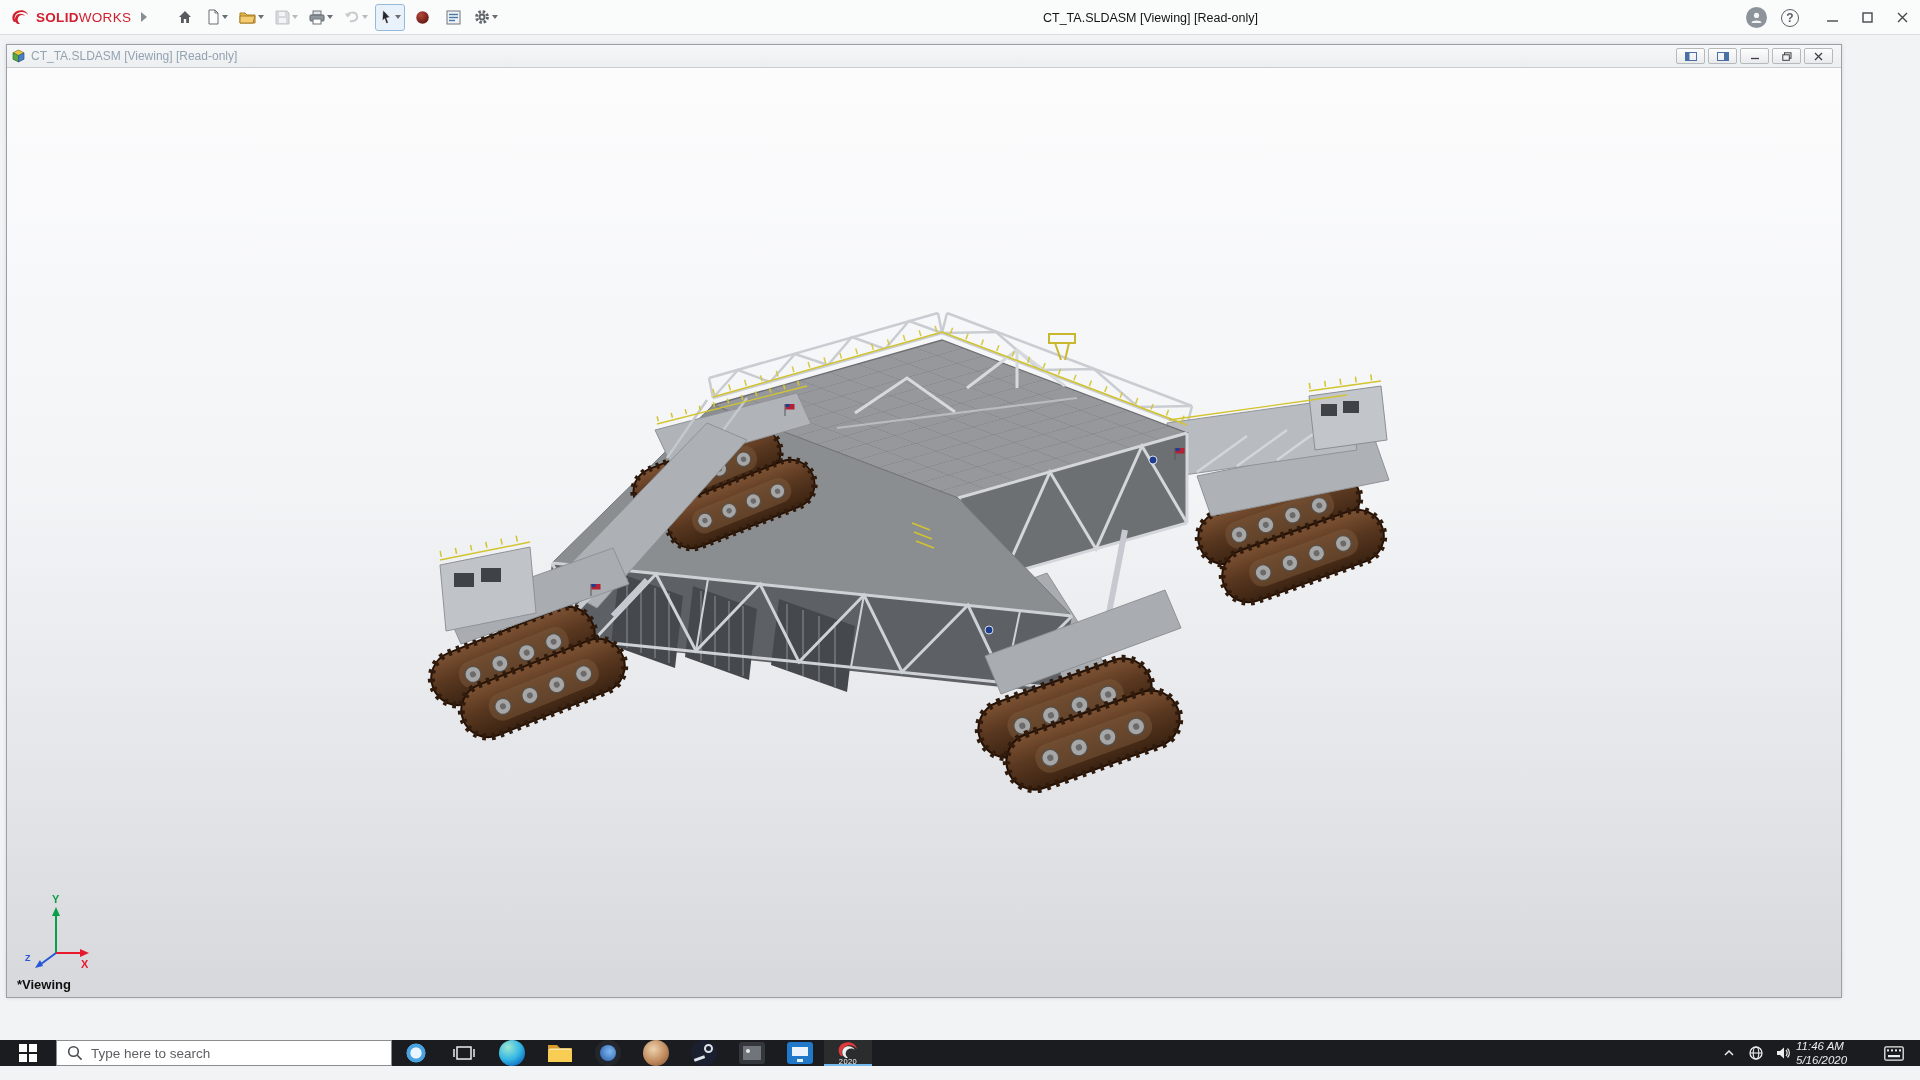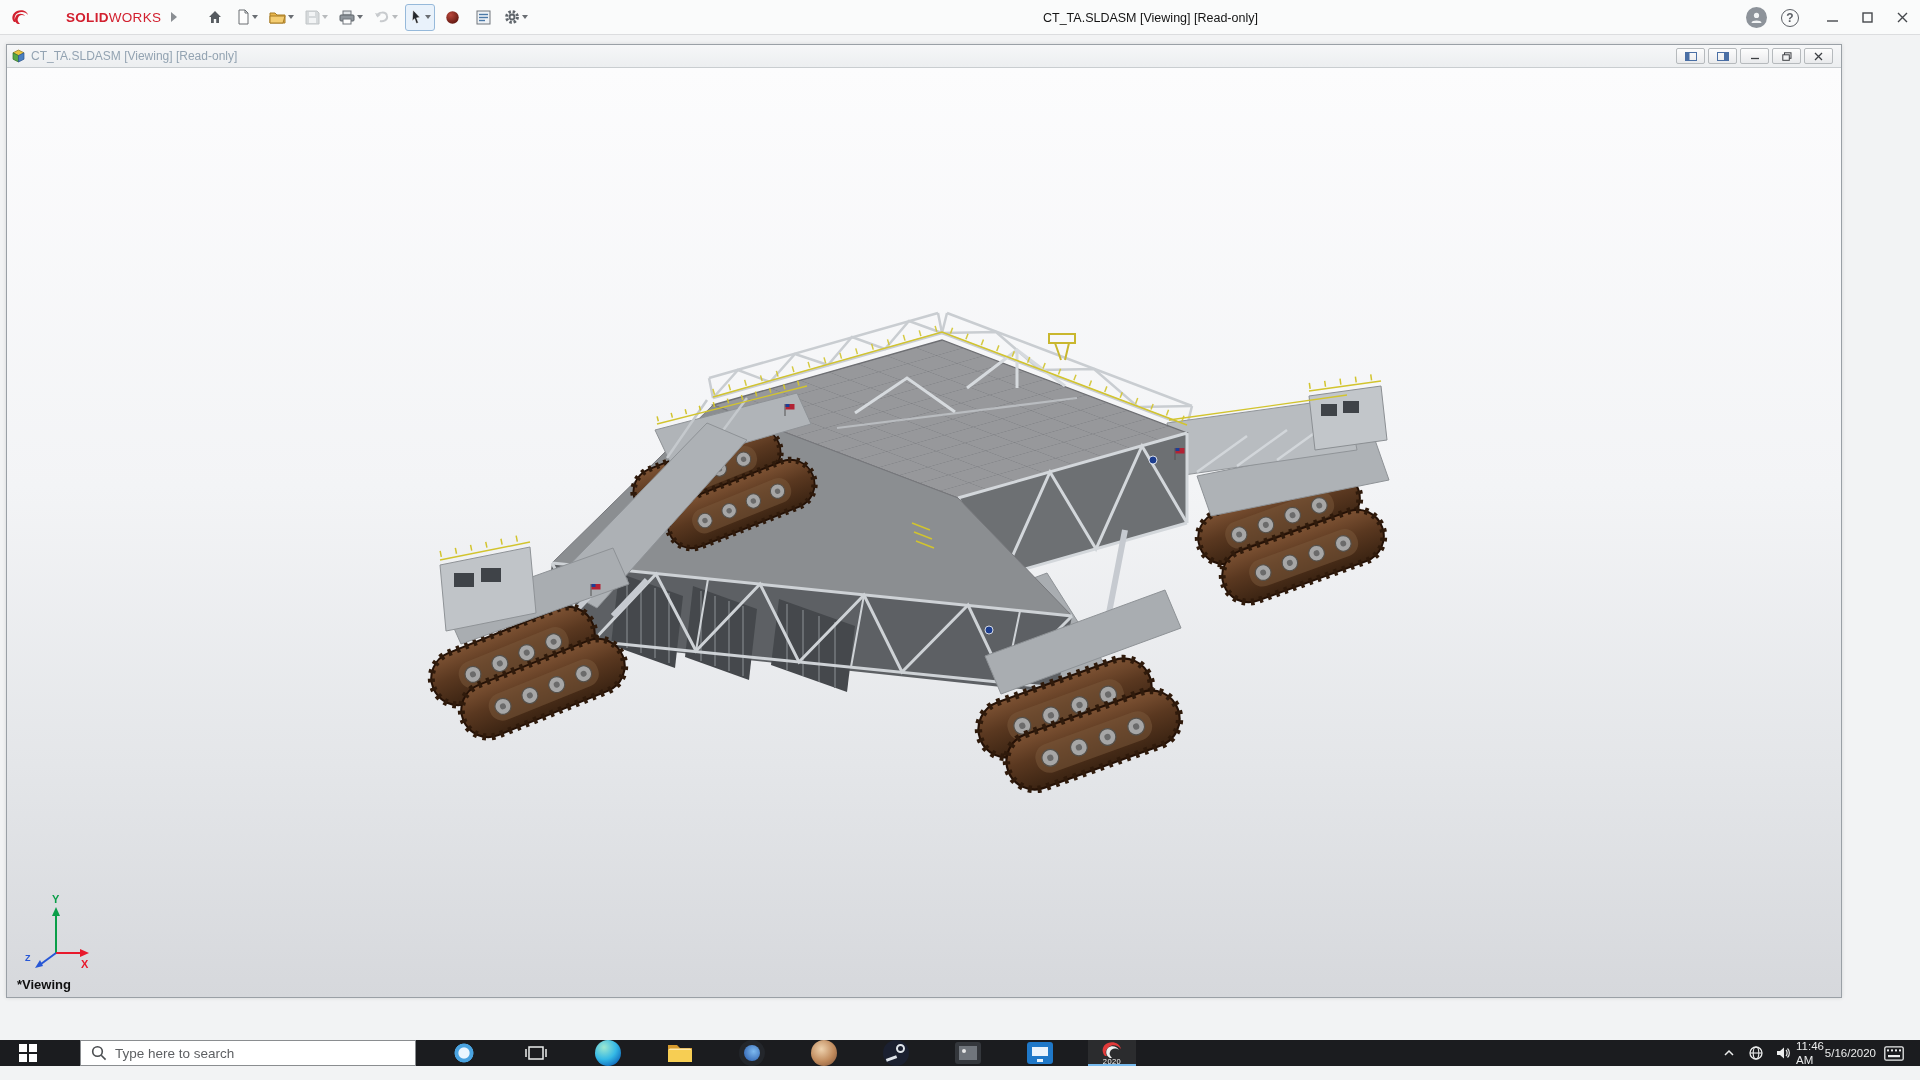--- a/index.html
+++ b/index.html
@@ -3,21 +3,21 @@
 <meta charset="utf-8">
 <style>
   * { margin:0; padding:0; box-sizing:border-box; }
   html,body { width:1920px; height:1080px; overflow:hidden;
     font-family:"Liberation Sans", sans-serif; background:#f2f3f4; user-select:none; }
 
   
   .titlebar { position:absolute; left:0; top:0; width:1920px; height:35px;
     background:#fafbfb; border-bottom:1px solid #dcdddf; display:flex; align-items:center; z-index:30; }
   .brand { display:flex; align-items:center; gap:4px; padding-left:10px; }
-  .brand-text { font-size:13.5px; color:#d2202f; letter-spacing:.3px;margin-left:30px; }
+  .brand-text { font-size:13.5px; color:#d2202f; letter-spacing:.3px; }
   .brand-text b { font-weight:800; }
   .brand-arrow { width:0; height:0; border-top:5px solid transparent; border-bottom:5px solid transparent;
     border-left:6px solid #8a8e93; margin-left:10px; }
   .toolbar { display:flex; align-items:center; margin-left:24px; gap:3px; }
   .tb-btn { height:27px; min-width:28px; padding:0 3px; display:flex; align-items:center; justify-content:center;
     gap:2px; border-radius:3px; border:1px solid transparent; }
   .tb-btn.active { border:1px solid #96b9da; background:#e9f2fb; }
   .tb-btn.disabled { opacity:.45; }
   .dd-arrow { width:0; height:0; border-left:3.5px solid transparent; border-right:3.5px solid transparent;
     border-top:4px solid #6a6e73; }
@@ -42,36 +42,36 @@
 
   
   .viewport { position:relative; width:1834px; height:929px;
     background:linear-gradient(180deg,#fcfcfd 0%,#f3f4f6 45%,#e4e6e9 75%,#d6d8dc 100%); overflow:hidden; }
   .model-svg { position:absolute; left:0; top:0; }
   .triad { position:absolute; left:16px; bottom:24px; }
   .view-label { position:absolute; left:10px; bottom:5px; font-size:13px; font-weight:bold; color:#101010; }
 
   
   .taskbar { position:absolute; left:0; top:1040px; width:1920px; height:26px; background:#1b1c1f;
-    display:flex; align-items:stretch; z-index:40; color:#eceded;gap:24px; }
+    display:flex; align-items:stretch; z-index:40; color:#eceded; }
   .tk-start { width:56px; display:flex; align-items:center; justify-content:center; }
   .winlogo { display:grid; grid-template-columns:8px 8px; grid-template-rows:8px 8px; gap:1.5px; }
   .winlogo span { background:#fefefe; }
   .tk-search { width:336px; background:#ffffff; border:1px solid #8a8d90; display:flex; align-items:center;
     padding-left:10px; gap:8px; }
   .tk-search input { border:none; outline:none; background:transparent; font-size:13.5px; color:#444;
     font-family:"Liberation Sans", sans-serif; width:270px; }
   .tk-search input::placeholder { color:#5d5f62; }
   .tk-app { width:48px; display:flex; flex-direction:column; align-items:center; justify-content:center; }
   .tk-app.running { background:rgba(255,255,255,.07); box-shadow:inset 0 -2px 0 #76b9ed; }
   .sw-badge { font-size:7.5px; color:#f5f5f5; margin-top:-3px; letter-spacing:.4px; }
   .tray { margin-left:auto; display:flex; align-items:stretch; }
   .tray-btn { width:27px; display:flex; align-items:center; justify-content:center; }
-  .tk-clock { width:80px; display:flex; align-items:center; justify-content:center;
-    font-size:11.5px; line-height:14px; }
+  .tk-clock { width:80px; display:flex; flex-direction:column; justify-content:center;
+    font-size:11.5px; line-height:14px;font-style:italic; }
   .tk-kbd { width:36px; display:flex; align-items:center; justify-content:center; margin-right:8px; }
 
   svg { display:block; }
 </style>
 </head>
 <body>
 
 <header class="titlebar">
   <div class="brand">
     <svg width="22" height="20" viewBox="0 0 22 20">

